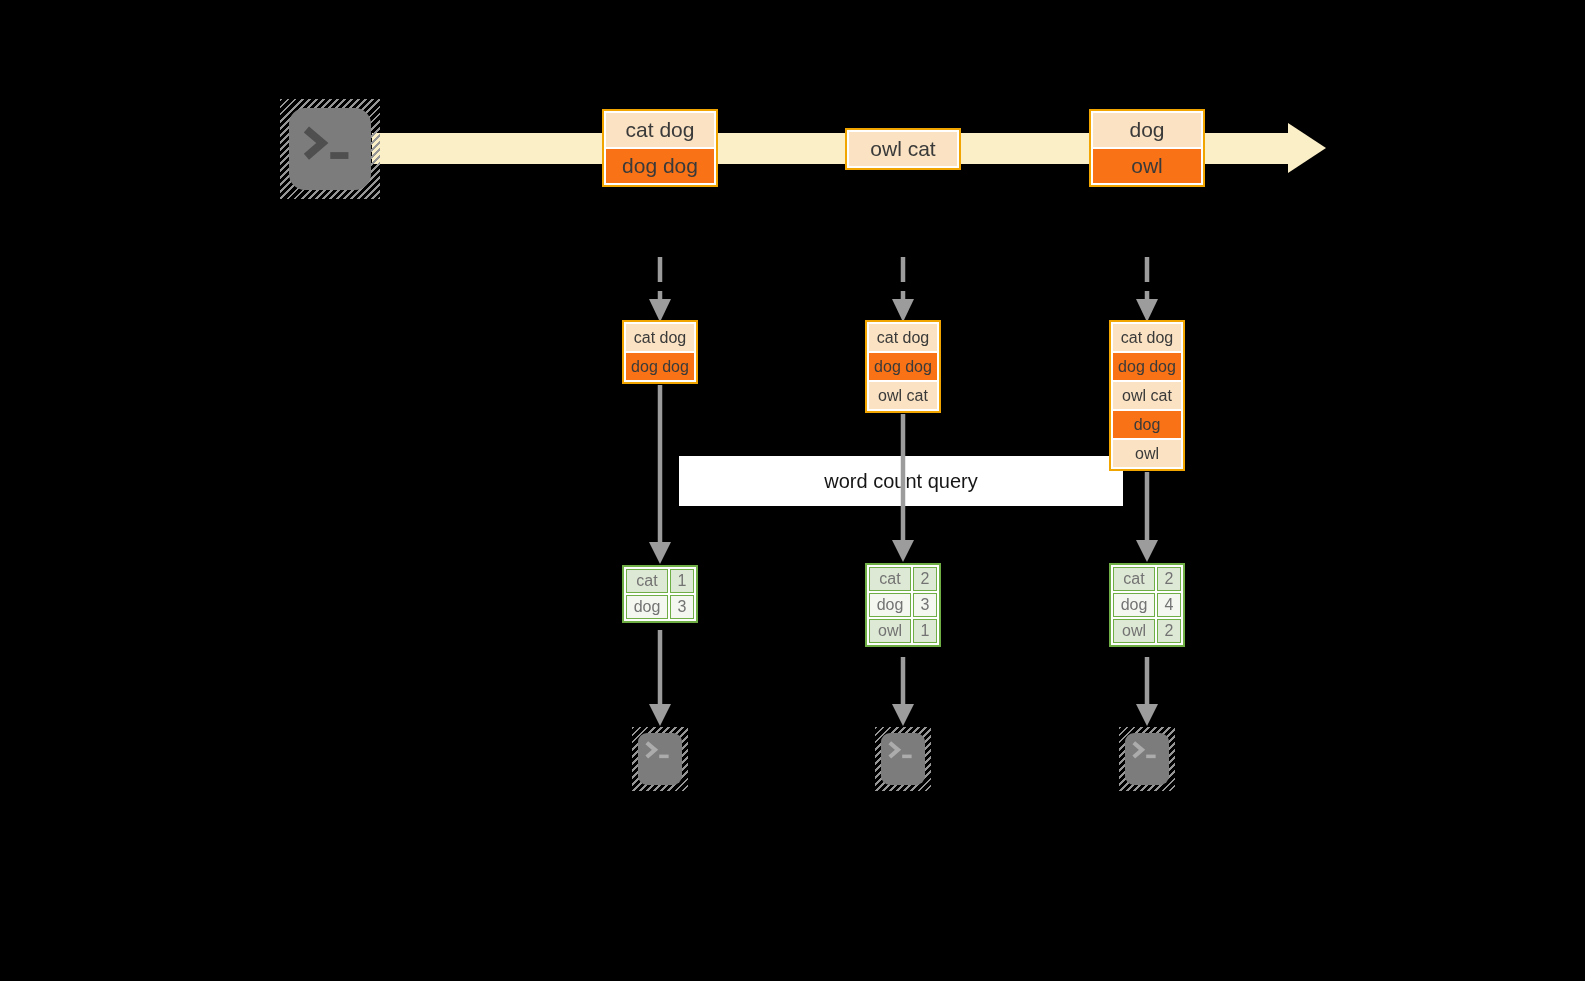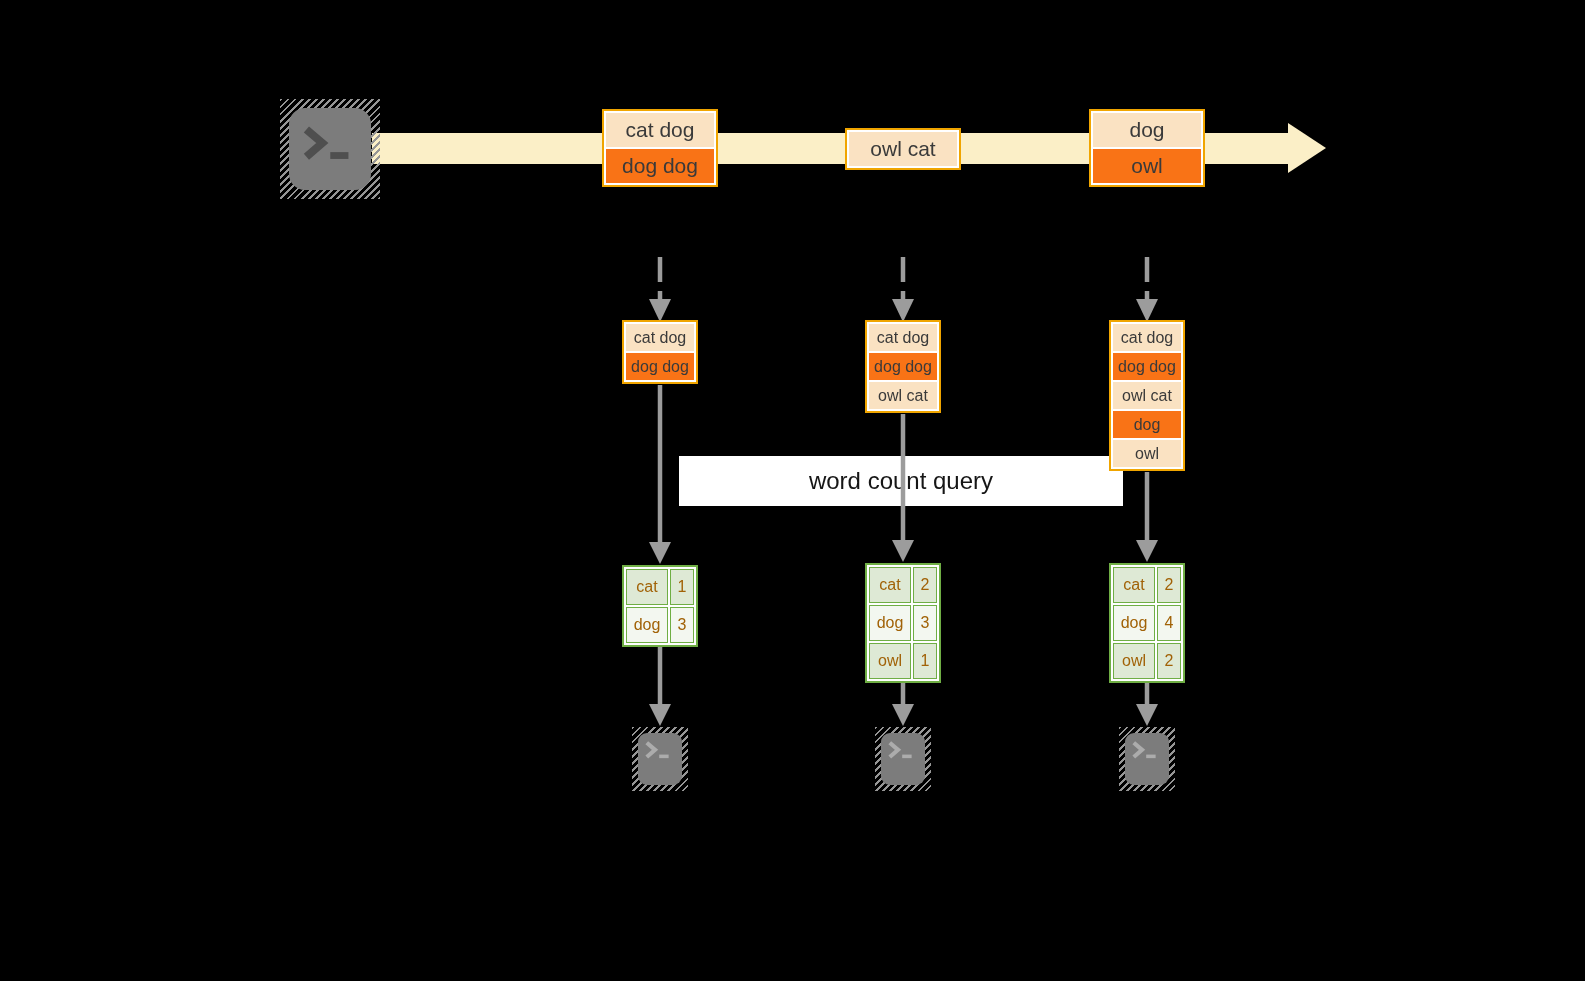--- a/index.html
+++ b/index.html
@@ -22,29 +22,29 @@
   .event .row{height:34px;font-size:21px;}
   .buffer{width:76px;}
   .buffer .row{height:27px;font-size:16px;}
   .row.a{background:#FAE2C2}
   .row.b{background:#f97316}
 
   
   .wc-table{position:absolute;width:76px;background:#fff;border:2.5px solid #6FAE44;
             padding:2px;display:grid;grid-template-columns:1fr 24px;gap:2px;
             z-index:7;box-sizing:border-box;}
-  .wc-table .cell{border:1.5px solid #6FAE44;height:36px;display:flex;align-items:center;
-                  justify-content:center;font-size:16px;color:#a16207;box-sizing:border-box;}
+  .wc-table .cell{border:1.5px solid #6FAE44;height:24px;display:flex;align-items:center;
+                  justify-content:center;font-size:16px;color:#737373;box-sizing:border-box;}
   .cell.a{background:#DEE9D5}
   .cell.b{background:#F3F7F0}
 
   
   .query{position:absolute;left:679px;top:456px;width:444px;height:50px;background:#fff;
          z-index:4;display:flex;align-items:center;justify-content:center;
-         font-size:24px;color:#161616;}
+         font-size:20px;color:#161616;}
 
   
   .term{position:absolute;z-index:7;box-sizing:border-box;
         background:repeating-linear-gradient(135deg,#969696 0 2px,transparent 2px 5px);}
   .term .body{width:100%;height:100%;background:#7C7C7C;position:relative;}
   .term.big{left:280px;top:99px;width:100px;height:100px;padding:9px;}
   .term.big .body{border-radius:16px;}
   .term.small{width:56px;height:64px;padding:6px;}
   .term.small .body{border-radius:9px;}
   .prompt{position:absolute;}

